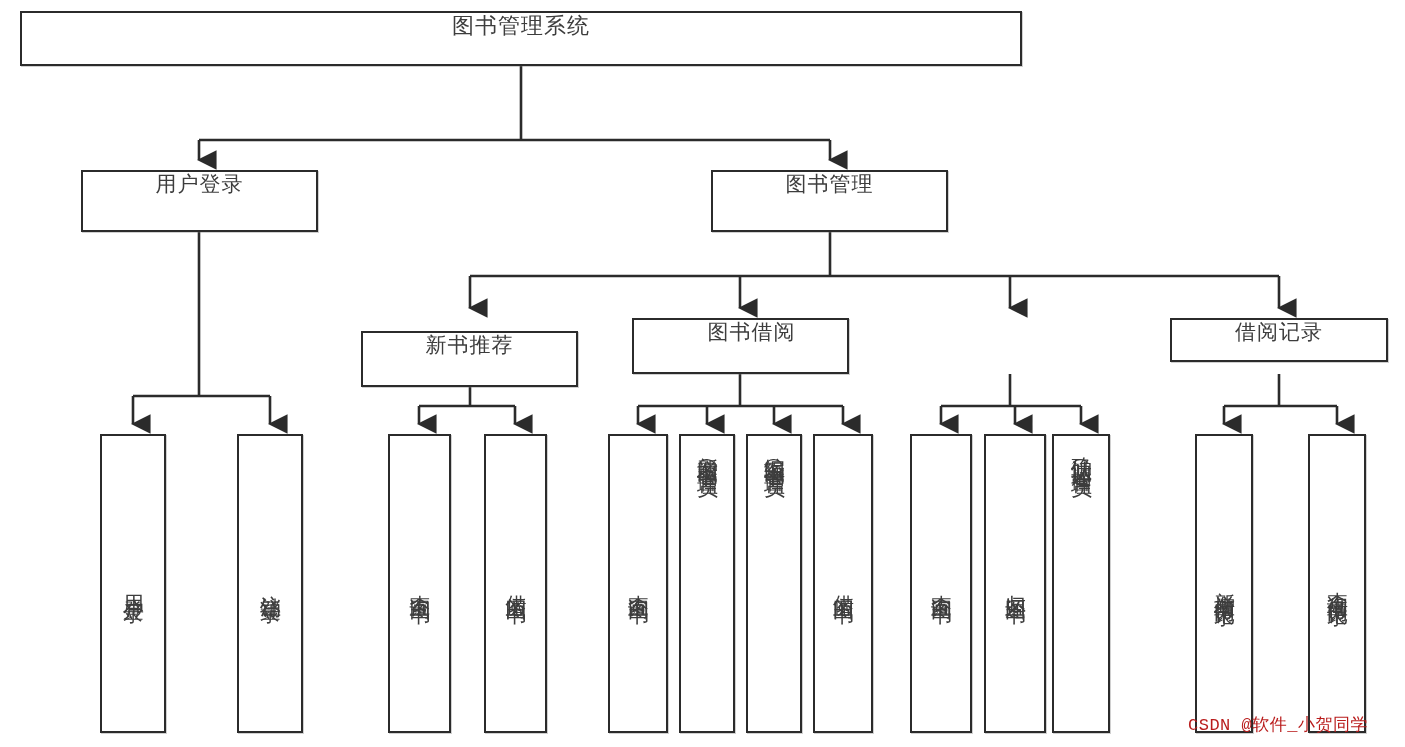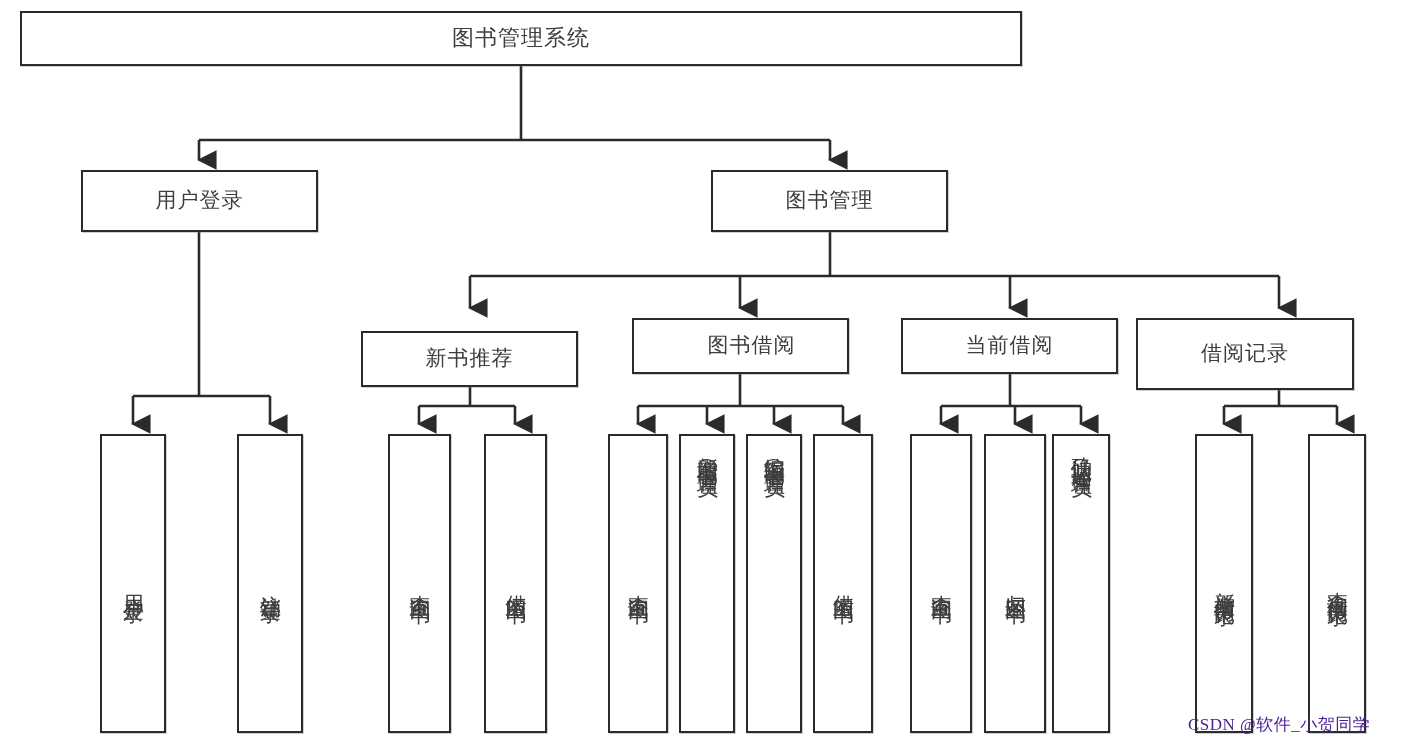--- a/index.html
+++ b/index.html
@@ -25,21 +25,20 @@
     width: 1405px;
     height: 747px;
     pointer-events: none;
   }
   .node {
     position: absolute;
     box-sizing: border-box;
     border: 2.5px solid #2b2b2b;
     background: #ffffff;
     display: flex;
-    align-items: center;
     justify-content: center;
     color: #3a3a3a;
     box-shadow: 1px 1px 0 rgba(120,120,120,0.35);
   }
   .node .lbl {
     display: block;
     text-align: center;
     color: #3d3d3d;
   }
   
@@ -71,24 +70,24 @@
   }
   .node.v.top {
     align-items: flex-start;
   }
   .node.v.top .lbl {
     margin-top: 4px;
   }
   .watermark {
     position: absolute;
     font-size: 17px;
-    color: #4c1d95;
+    color: #b91c1c;
     letter-spacing: 0.5px;
     white-space: nowrap;
-    font-family: Liberation Serif, serif;
+    font-family: Liberation Mono, monospace;
   }
 </style>
 </head>
 <body>
 
 <div id="canvas">
 
   <svg id="edges" viewBox="0 0 1405 747" width="1405" height="747">
     <defs>
       <marker id="arrow" viewBox="0 0 12 12" refX="6" refY="10" markerWidth="9" markerHeight="9" orient="auto-start-reverse">
@@ -151,24 +150,21 @@
   <div class="node h" style="left:711px; top:170px; width:237px; height:62px;">
     <span class="lbl">图书管理</span>
   </div>
 
   <div class="node h" style="left:361px; top:318px; width:217px; height:56px;margin-top:13px;">
     <span class="lbl">新书推荐</span>
   </div>
   <div class="node h" style="left:632px; top:318px; width:217px; height:56px;padding-left:22px;">
     <span class="lbl">图书借阅</span>
   </div>
-  <div class="node h" style="left:901px; top:318px; width:217px; height:56px;">
-    <span class="lbl">当前借阅</span>
-  </div>
-  <div class="node h" style="left:1136px; top:318px; width:218px; height:72px;">
+  <div class="node h" style="left:1170px; top:318px; width:218px; height:44px;">
     <span class="lbl">借阅记录</span>
   </div>
 
   <div class="node v center" style="left:100px; top:434px; width:66px; height:299px;">
     <span class="lbl">用户登录</span>
   </div>
   <div class="node v center" style="left:237px; top:434px; width:66px; height:299px;">
     <span class="lbl">注销登录</span>
   </div>
 

